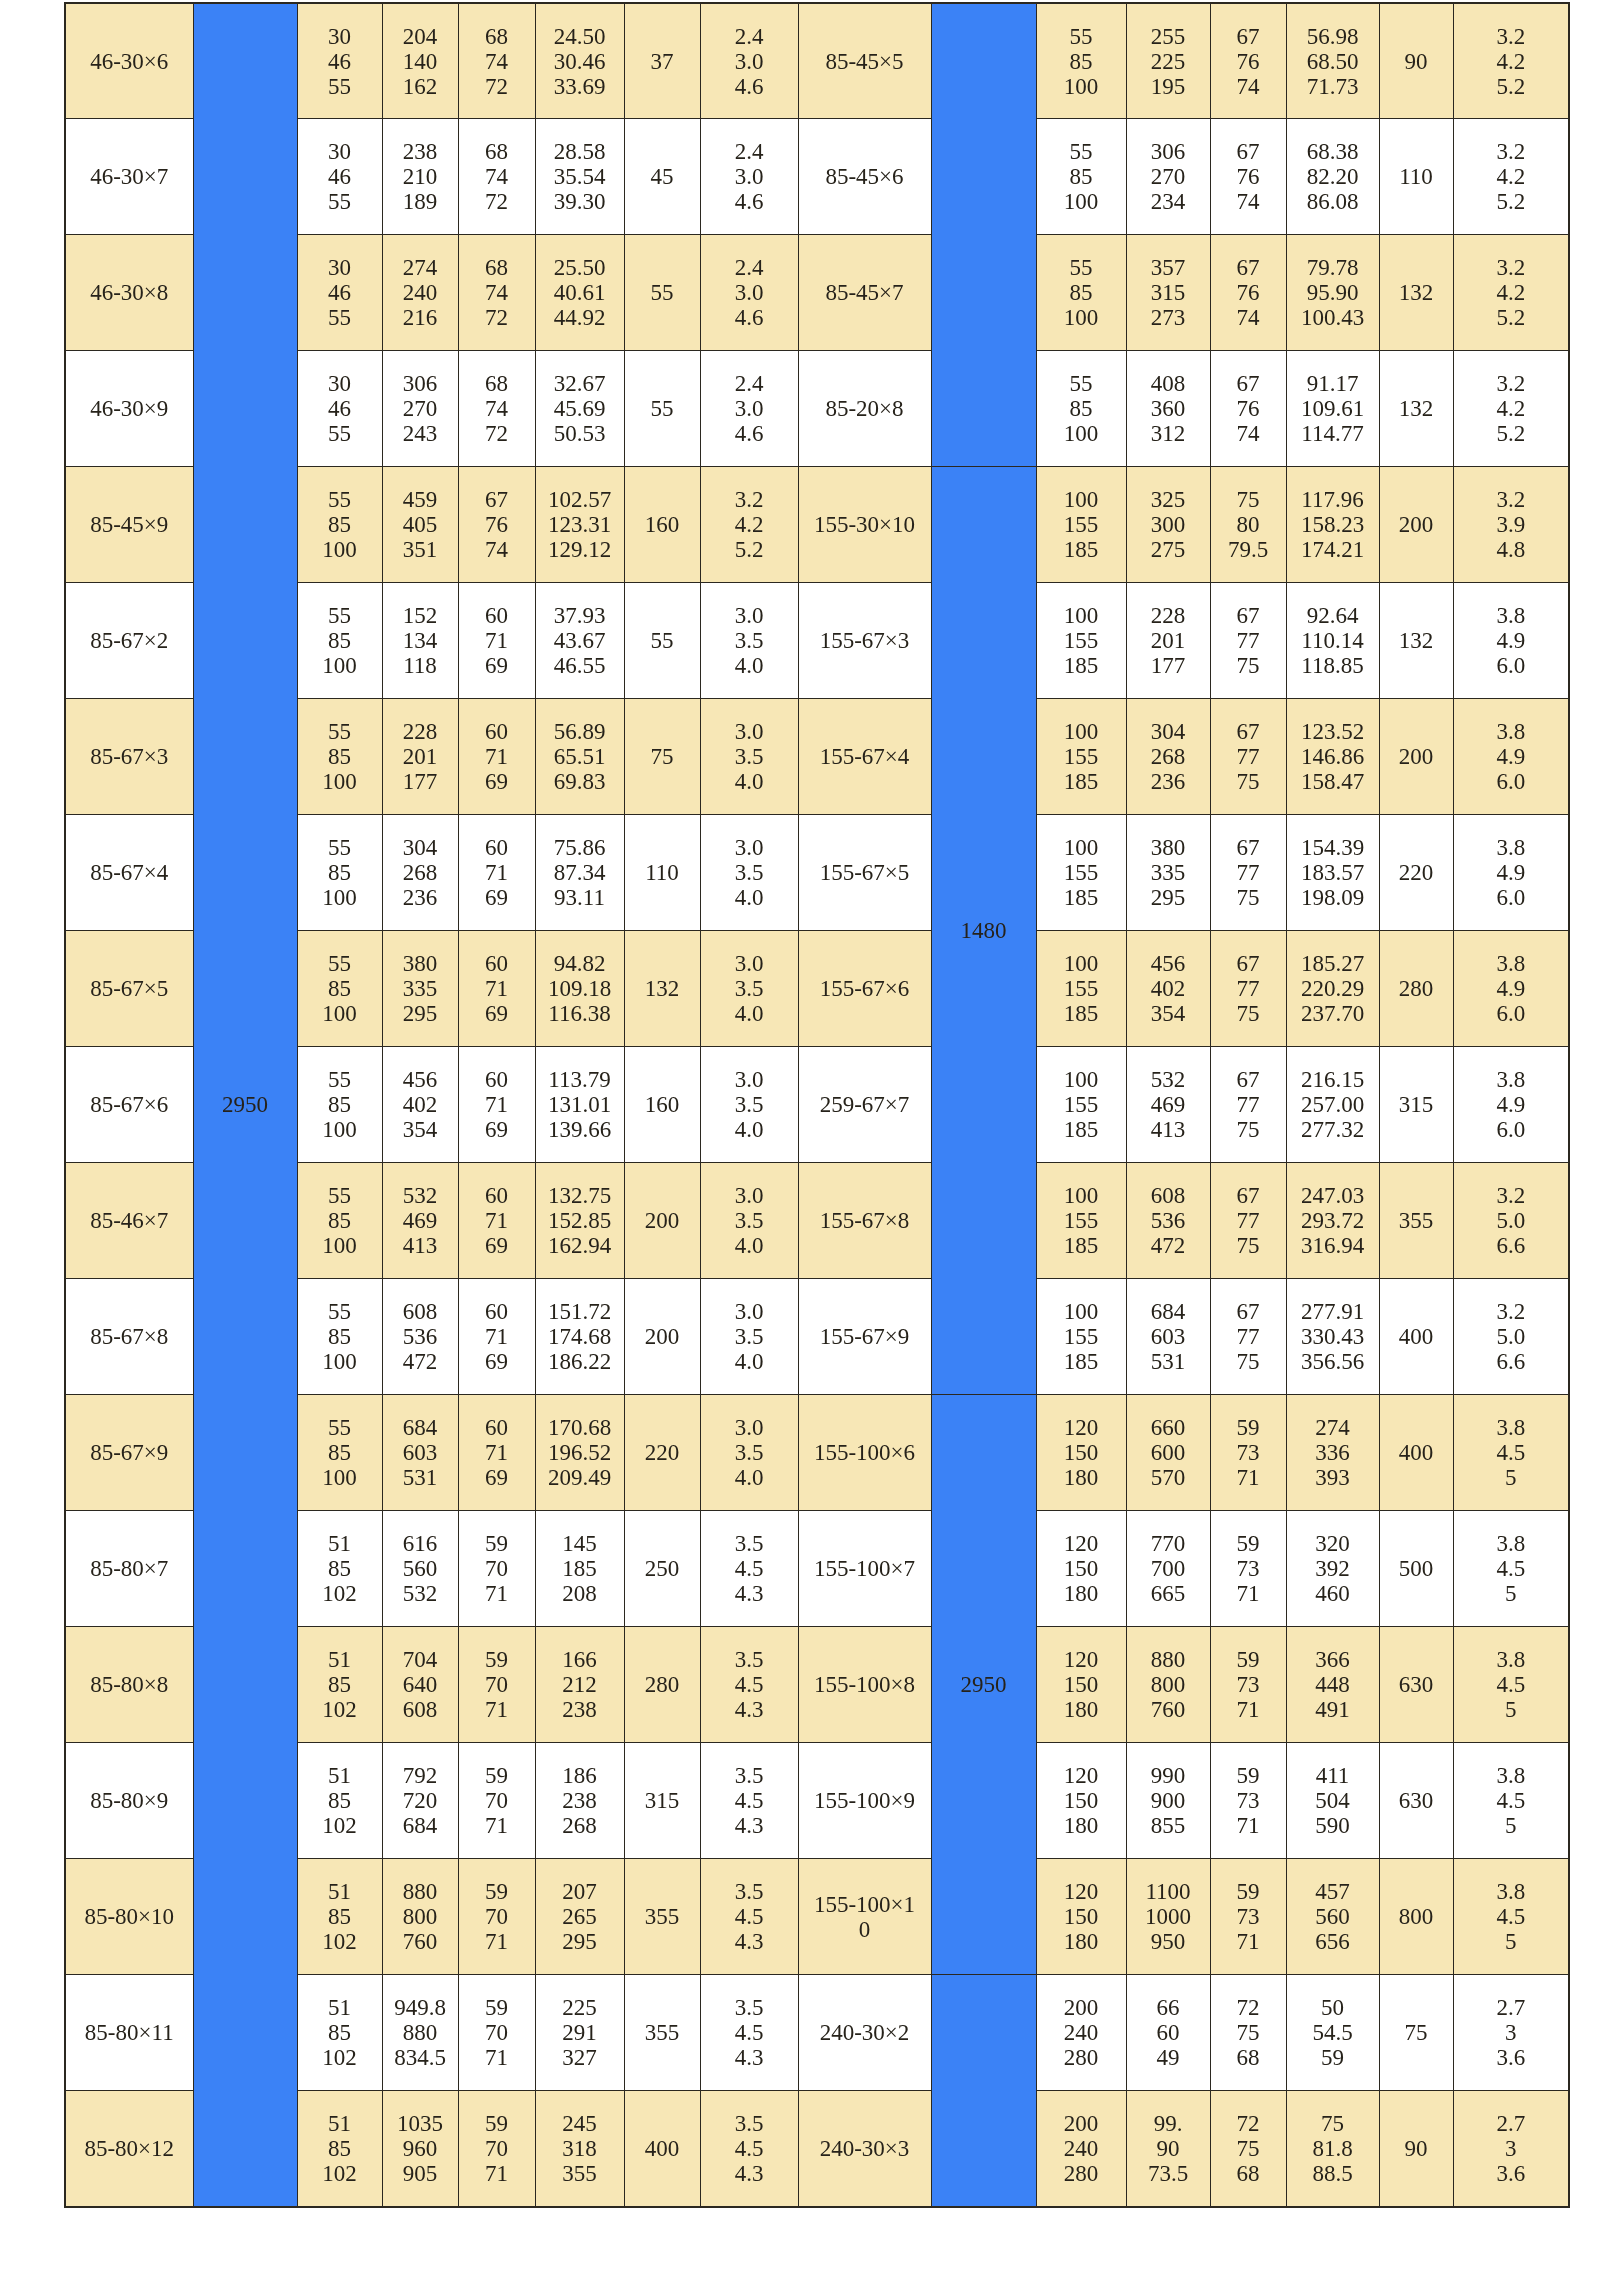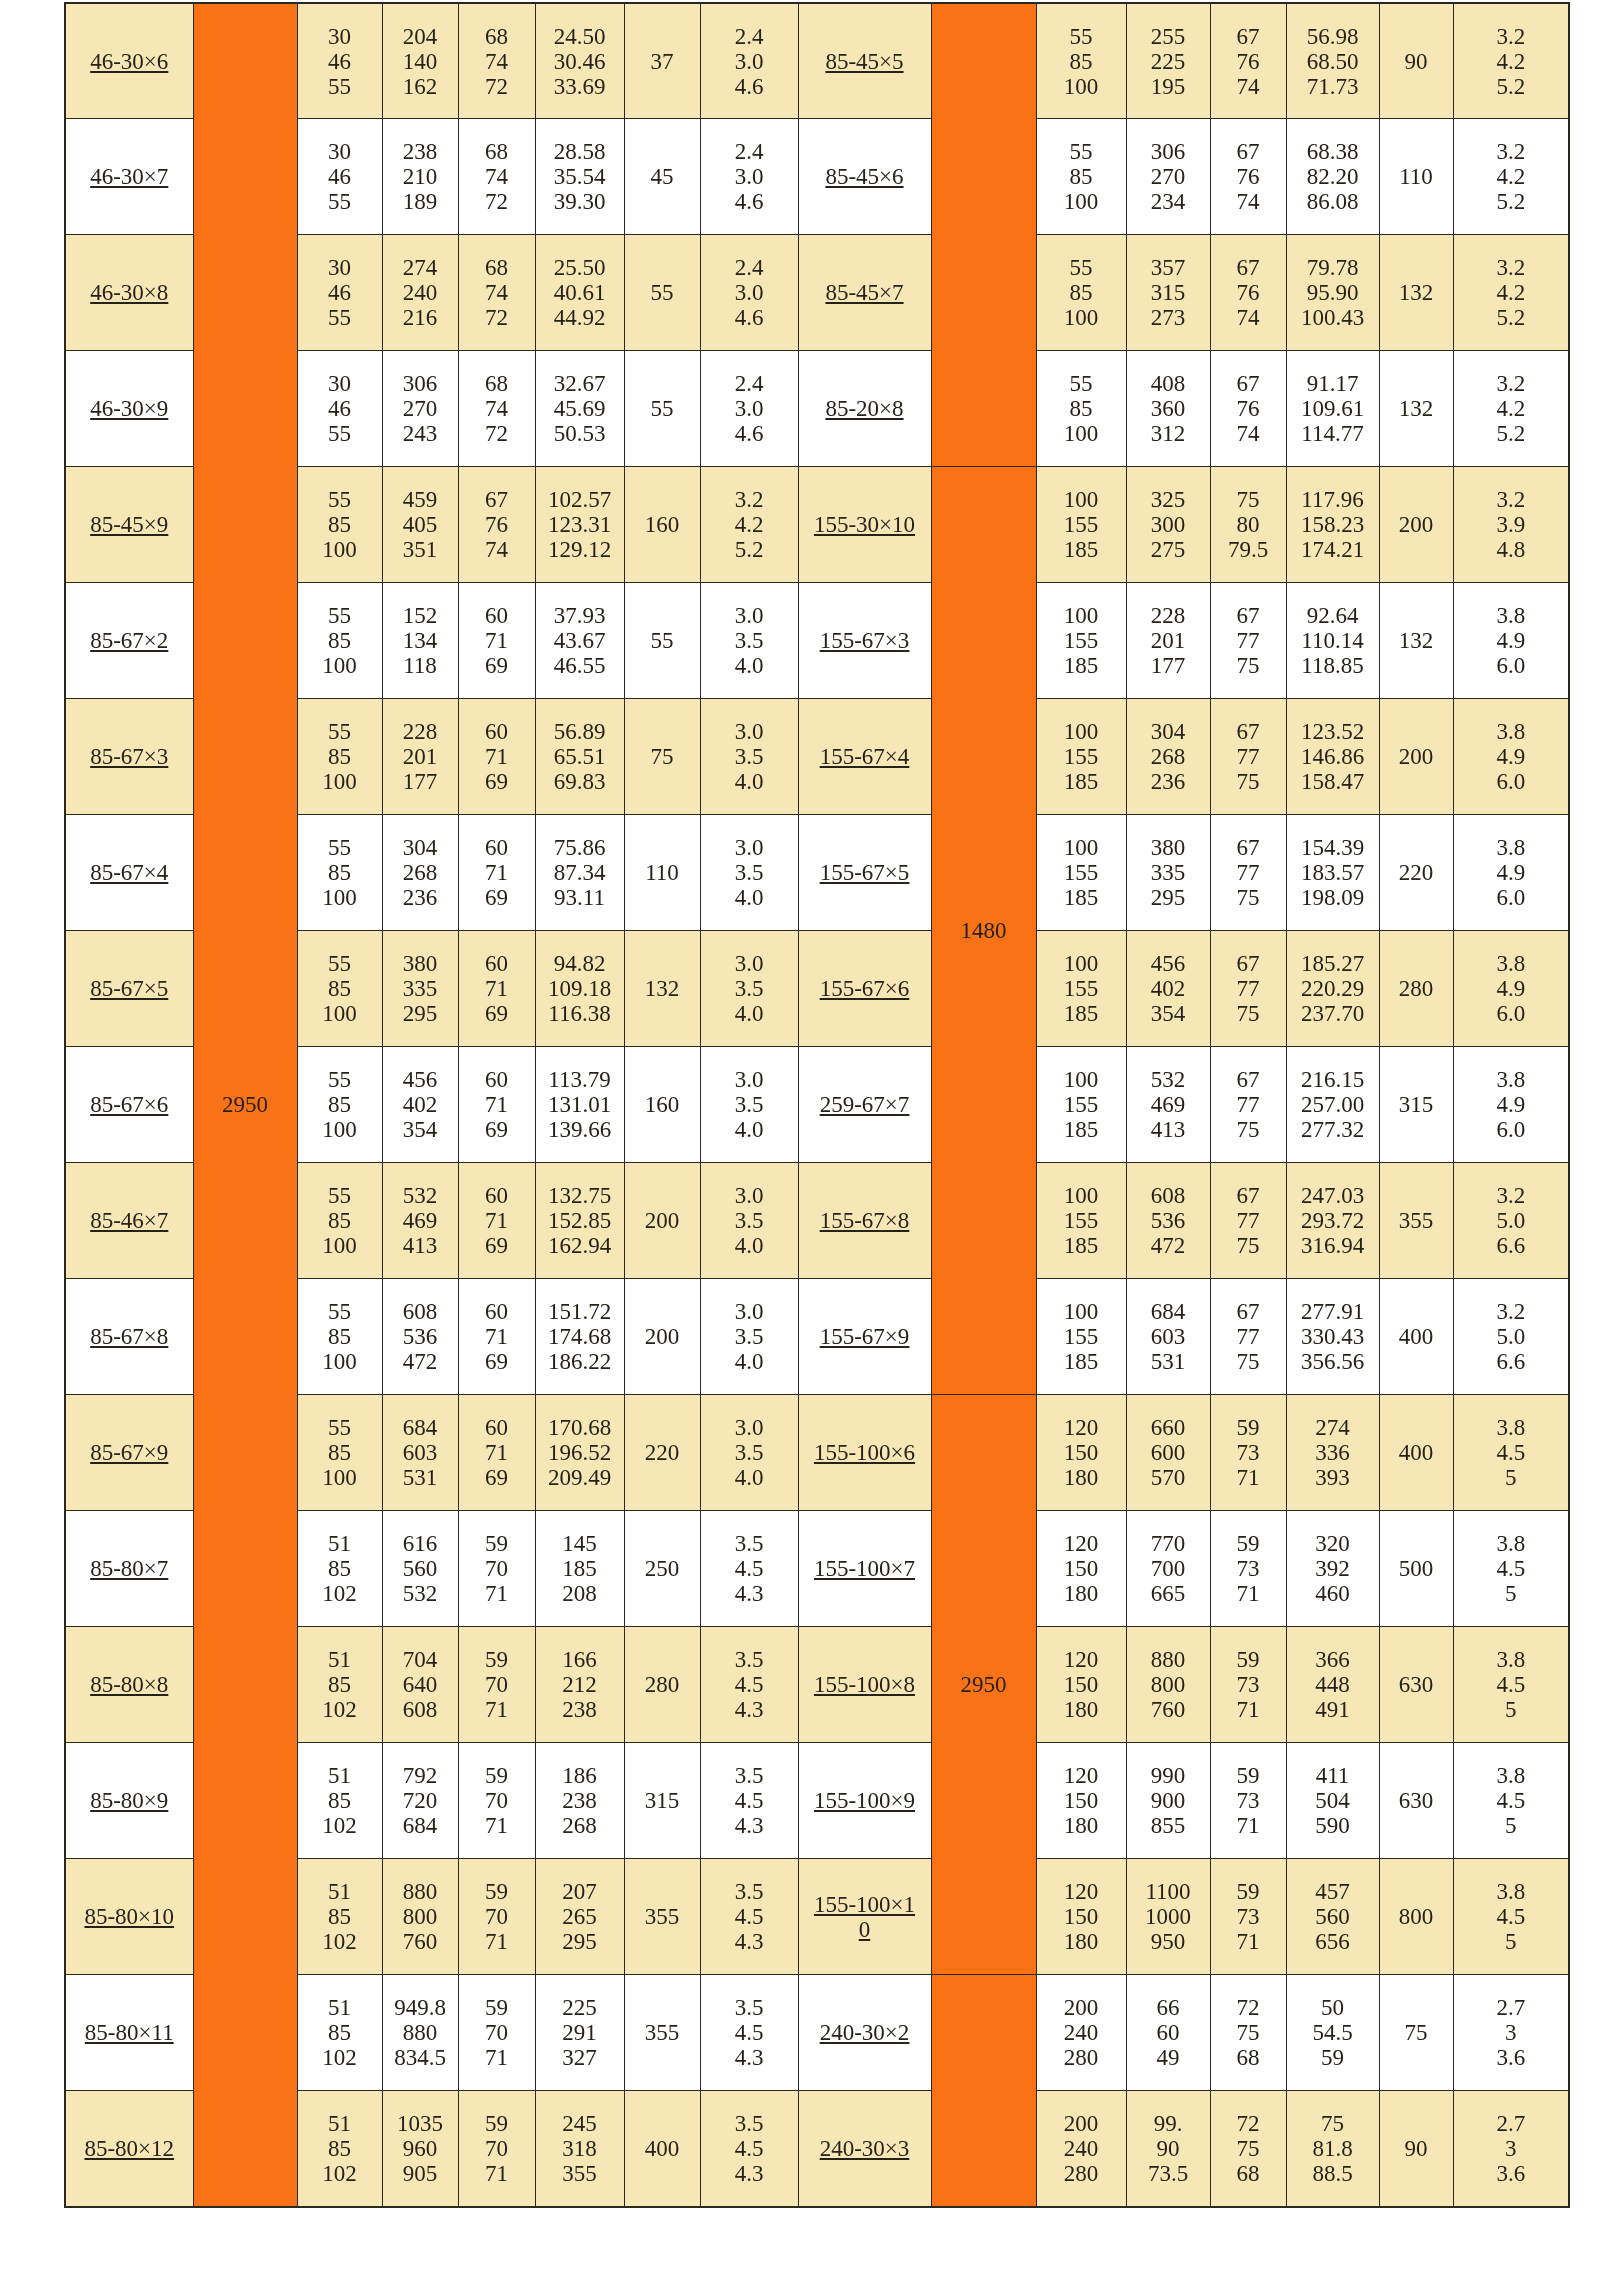--- a/index.html
+++ b/index.html
@@ -22,22 +22,22 @@
     vertical-align:middle;
     font-size:23px;
     line-height:25px;
     white-space:pre-line;
     padding:0 1.8px;
     overflow:hidden;
   }
   table.spec tr{height:116px;}
   td.stripe{background:#f7e7b6;}
   td.plain{background:#ffffff;}
-  td.speed{background:#f97316;font-size:24px;}
-  td.model{font-size:24px;text-decoration:underline;}
+  td.speed{background:#3b82f6;font-size:24px;}
+  td.model{font-size:24px;}
 </style>
 </head>
 <body>
 
 <div class="page">
   <table class="spec">
     <colgroup>
         <col style="width: 128px;">
         <col style="width: 104px;">
         <col style="width: 85px;">

